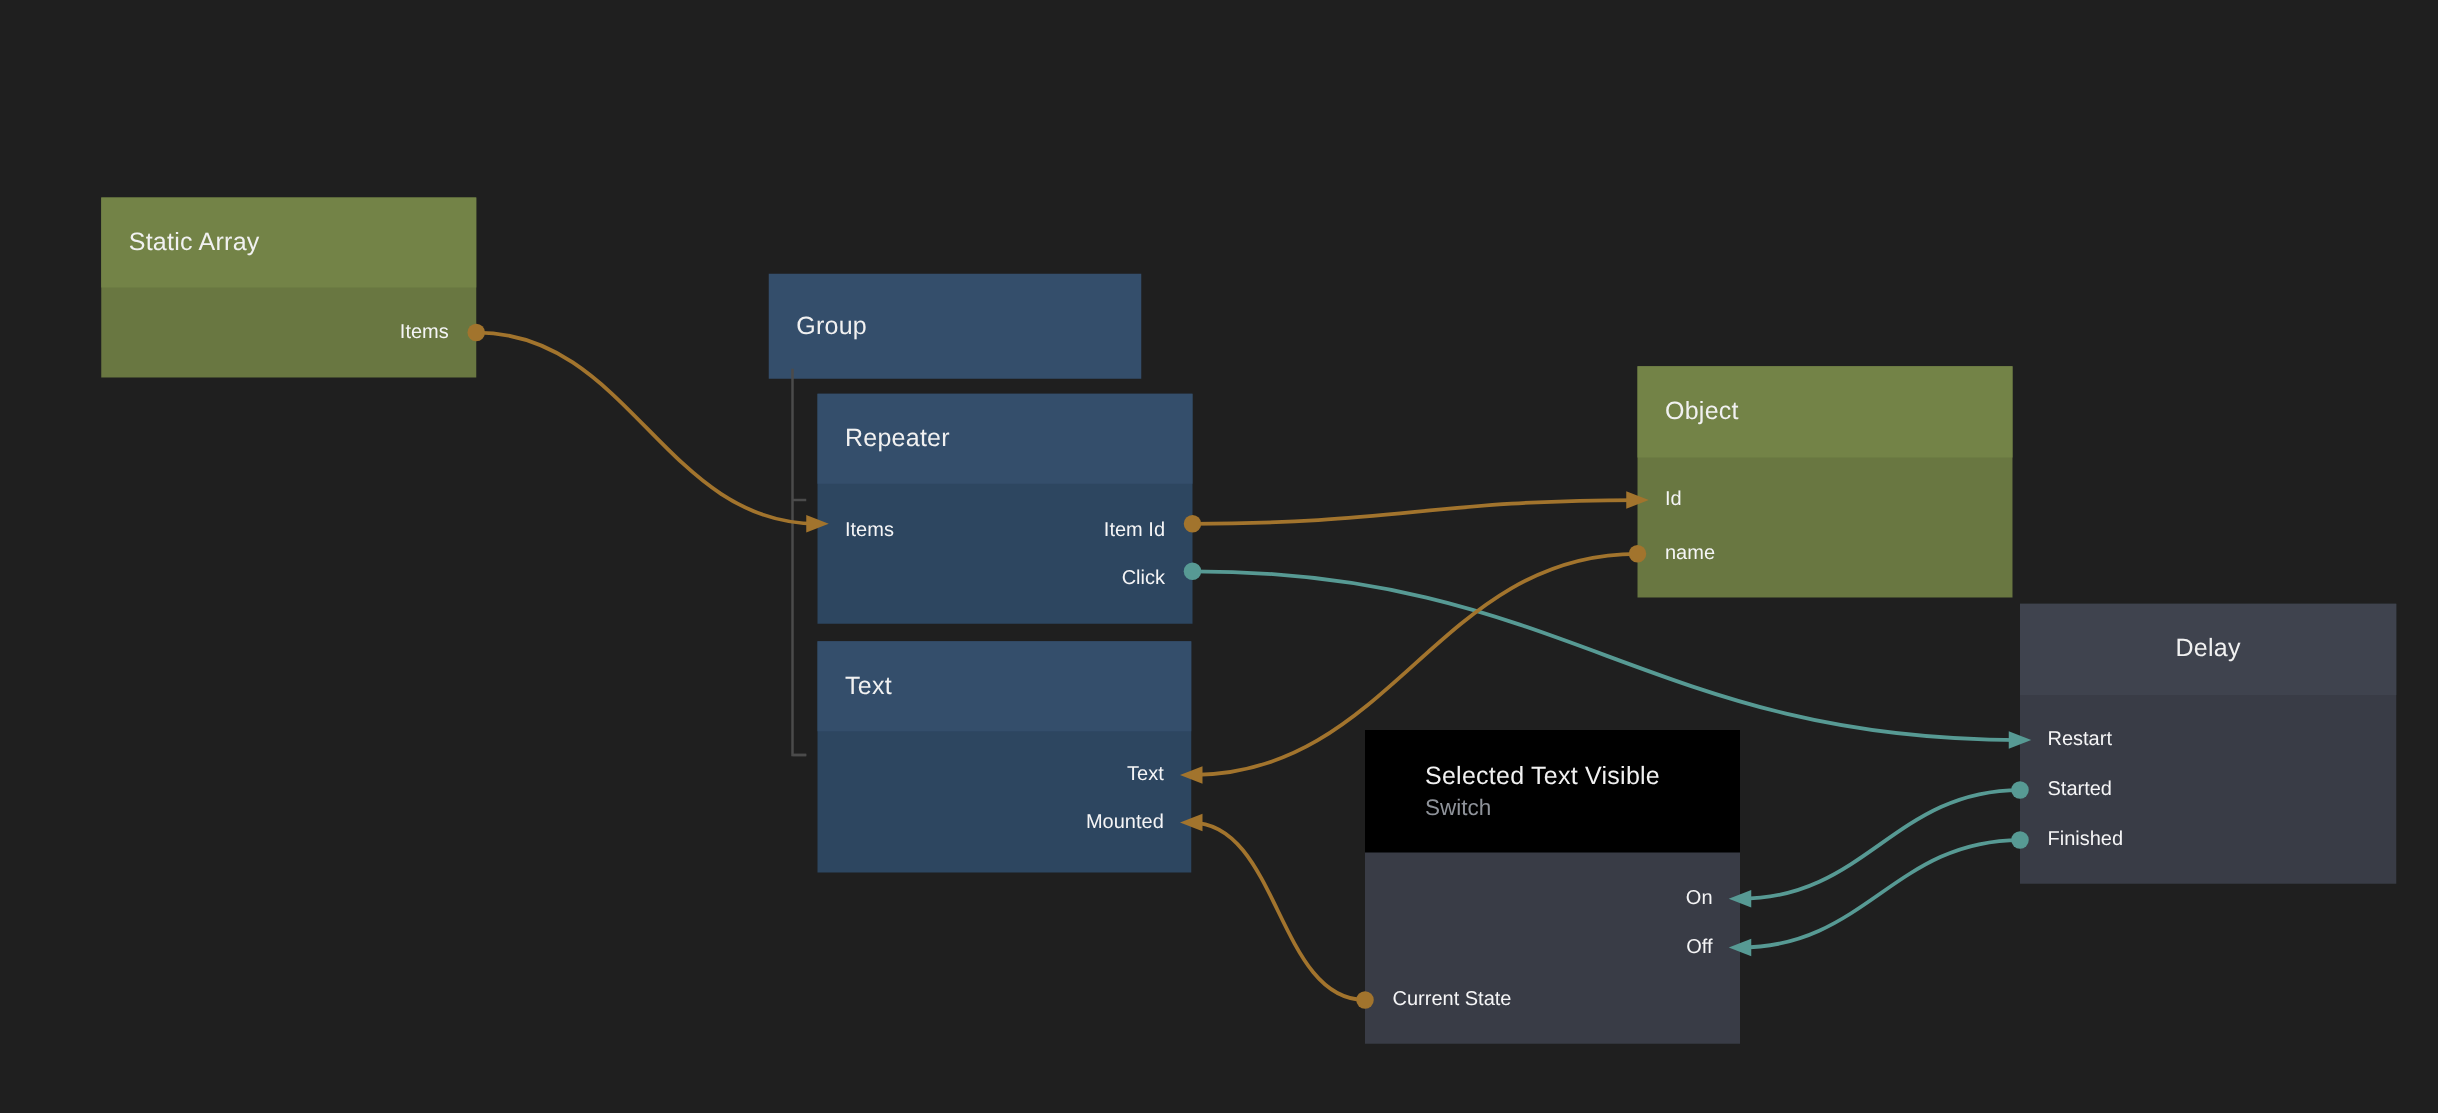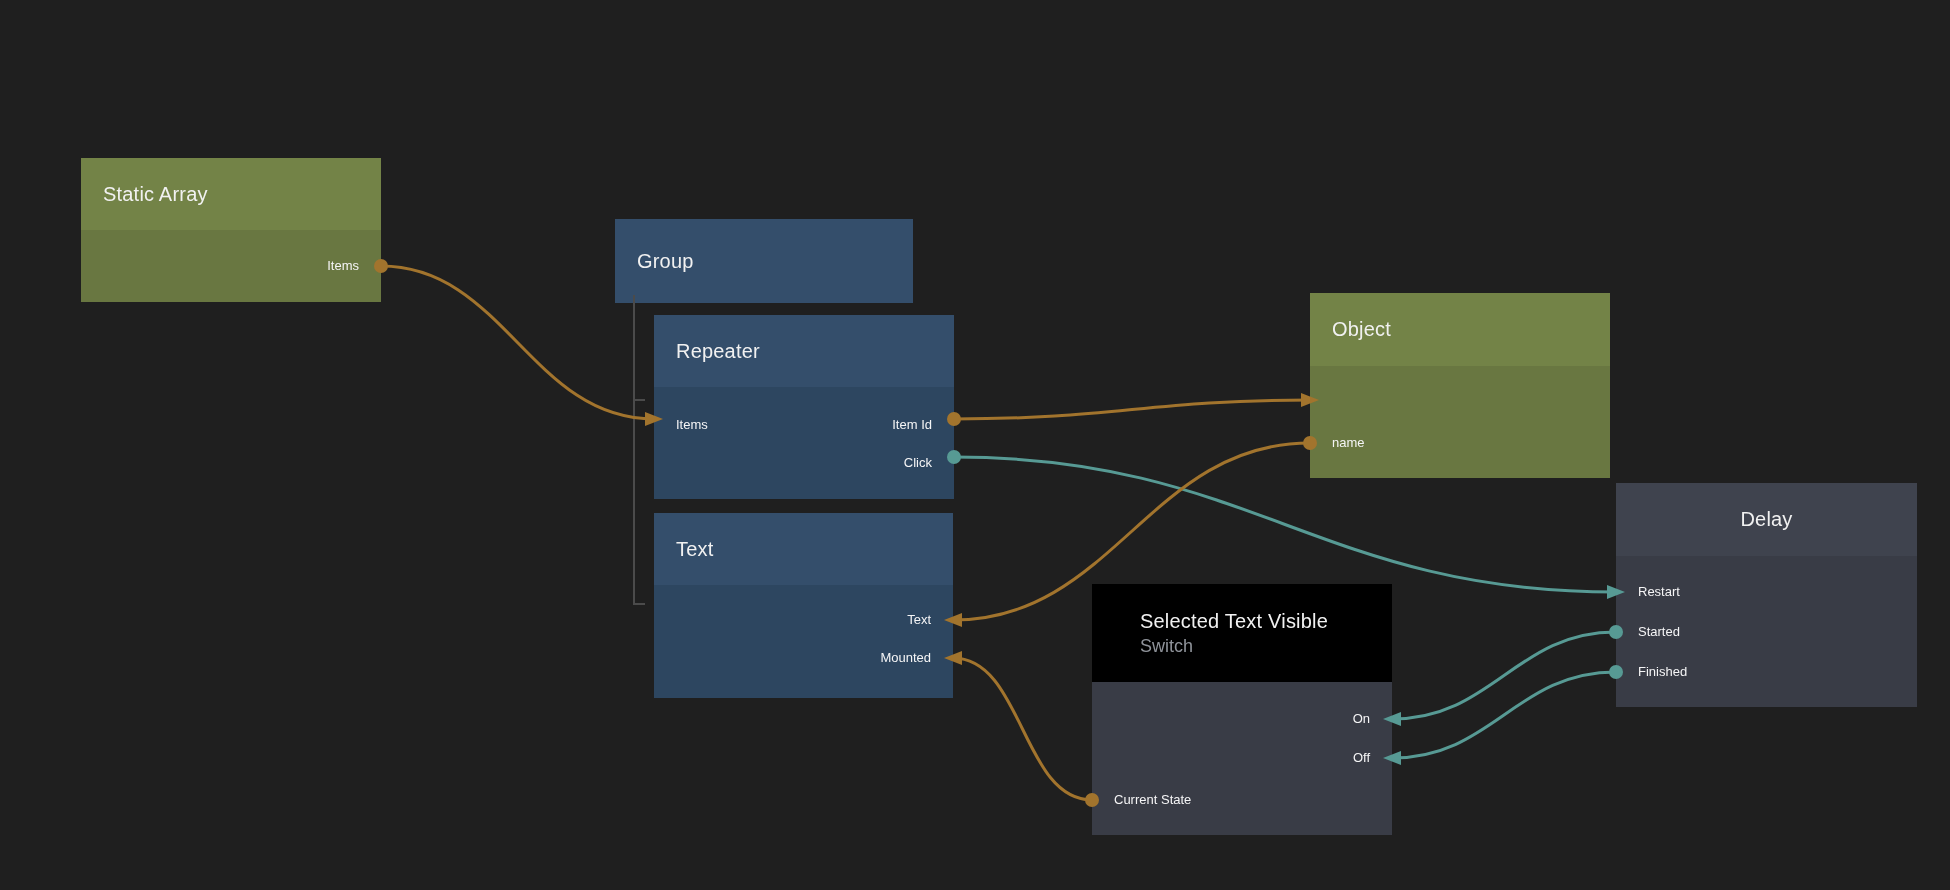--- a/index.html
+++ b/index.html
@@ -10,21 +10,21 @@
   }
   .node{position:absolute;box-sizing:border-box;}
   .node-header{
     display:flex;flex-direction:column;justify-content:center;
     padding:0 22px;box-sizing:border-box;
   }
   .node-title{font-size:20px;font-weight:400;letter-spacing:.2px;white-space:nowrap;}
   .node-subtitle{font-size:18px;font-weight:400;margin-top:3px;white-space:nowrap;}
   .port-label{
     position:absolute;left:0;right:0;height:30px;line-height:30px;
-    font-size:13px;padding:0 22px;box-sizing:border-box;white-space:nowrap;
+    font-size:16px;padding:0 22px;box-sizing:border-box;white-space:nowrap;
   }
   .align-left{text-align:left;}
   .align-right{text-align:right;}
   .wire-layer{position:absolute;left:0;top:0;}
 </style>
 </head>
 <body>
 
 <div id="canvas" class="canvas" style="width: 1950px; height: 890px; background: rgb(31, 31, 31);">
   <div id="nodes-layer">
@@ -51,20 +51,21 @@
         <div class="node-header" style="height: 72px; background: rgb(52, 78, 107);">
           <div class="node-title" style="color: rgb(241, 241, 241);">Text</div>
         </div>
         <div class="port-label align-right" style="top: 92px; color: rgb(245, 245, 246);">Text</div>
         <div class="port-label align-right" style="top: 130px; color: rgb(245, 245, 246); padding-left: 37px;">Mounted</div>
       </div>
       <div class="node" style="left: 1310px; top: 293px; width: 300px; height: 185px; background: rgb(105, 119, 65);">
         <div class="node-header" style="height: 73px; background: rgb(115, 131, 71);">
           <div class="node-title" style="color: rgb(241, 241, 241);">Object</div>
         </div>
+        <div class="port-label align-left" style="top: 92px; color: rgb(245, 245, 246);">Id</div>
         <div class="port-label align-left" style="top: 135px; color: rgb(245, 245, 246);">name</div>
       </div>
       <div class="node" style="left: 1616px; top: 483px; width: 301px; height: 224px; background: rgb(57, 60, 70);">
         <div class="node-header" style="height: 73px; background: rgb(63, 67, 78);">
           <div class="node-title" style="color: rgb(241, 241, 241); text-align: center;">Delay</div>
         </div>
         <div class="port-label align-left" style="top: 94px; color: rgb(245, 245, 246);">Restart</div>
         <div class="port-label align-left" style="top: 134px; color: rgb(245, 245, 246);">Started</div>
         <div class="port-label align-left" style="top: 174px; color: rgb(245, 245, 246);">Finished</div>
       </div>

